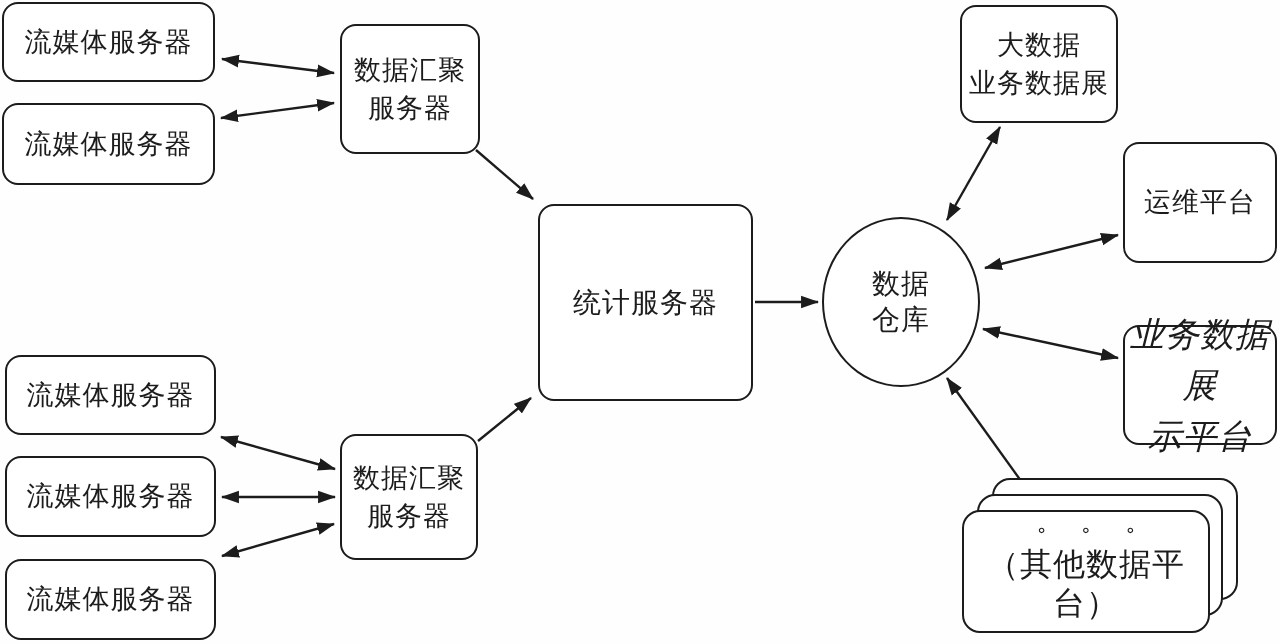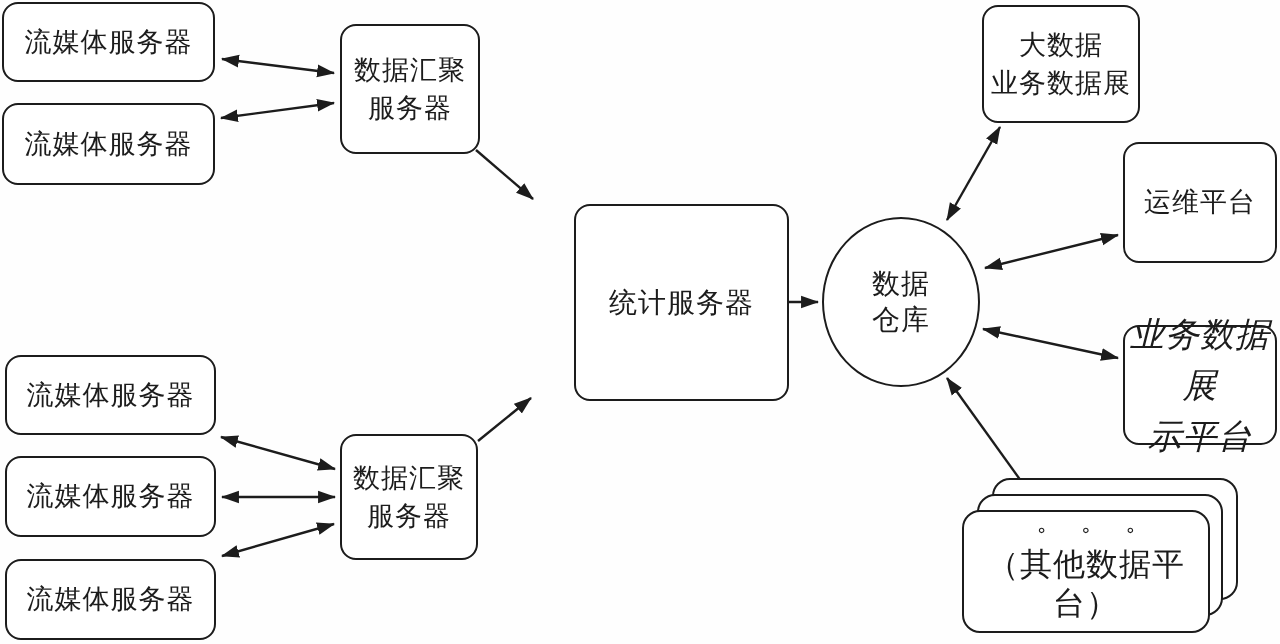--- a/index.html
+++ b/index.html
@@ -43,21 +43,20 @@
     line-height: 1.42;
     letter-spacing: 1px;
   }
   .node.circle {
     border-radius: 50%;
     line-height: 1.3;
     font-size: 28px;
   }
   .node.stats {
     font-size: 28px;
-    margin-left: 36px;
   }
   .node.display-platform {
     font-size: 34px;
     line-height: 1.5;
     font-style: italic;
   }
   .stack-box {
     position: absolute;
     box-sizing: border-box;
     background: #ffffff;
@@ -141,21 +140,21 @@
 
   <div class="node stats" style="left:538px; top:204px; width:215px; height:197px;">
     <span>统计服务器</span>
   </div>
 
   <div class="node circle" style="left:822px; top:217px; width:158px; height:170px;text-align:right;">
     <span>数据</span>
     <span>仓库</span>
   </div>
 
-  <div class="node" style="left:960px; top:5px; width:158px; height:118px;margin-left:22px;">
+  <div class="node" style="left:960px; top:5px; width:158px; height:118px;">
     <span>大数据</span>
     <span>业务数据展</span>
   </div>
 
   <div class="node" style="left:1123px; top:142px; width:154px; height:121px;">
     <span>运维平台</span>
   </div>
 
   <div class="node display-platform" style="left:1123px; top:325px; width:154px; height:120px;">
     <span>业务数据展</span>

